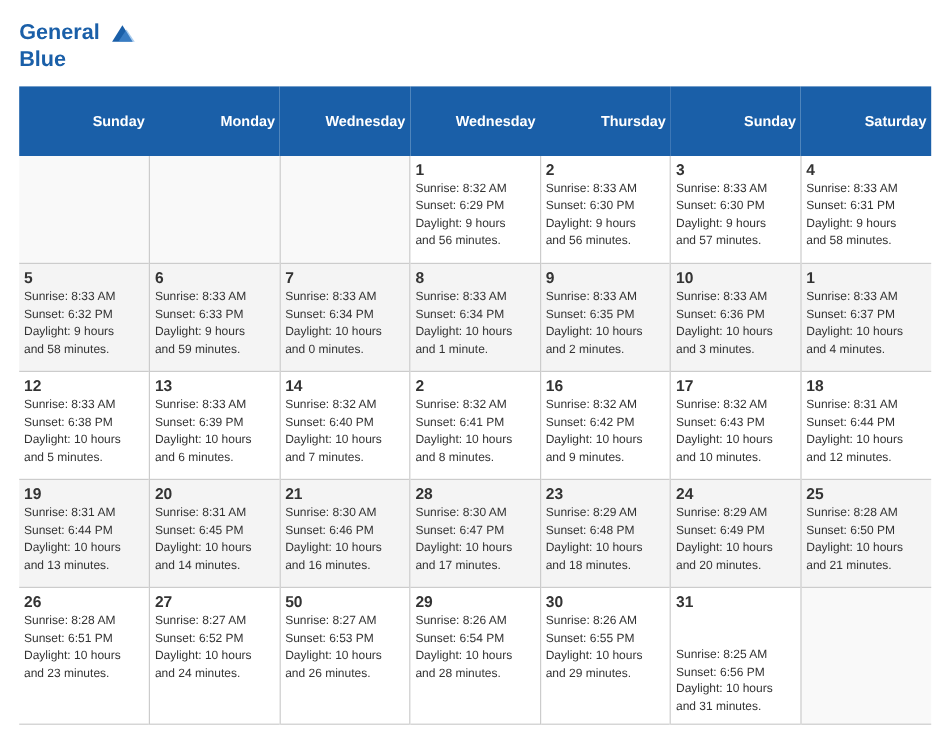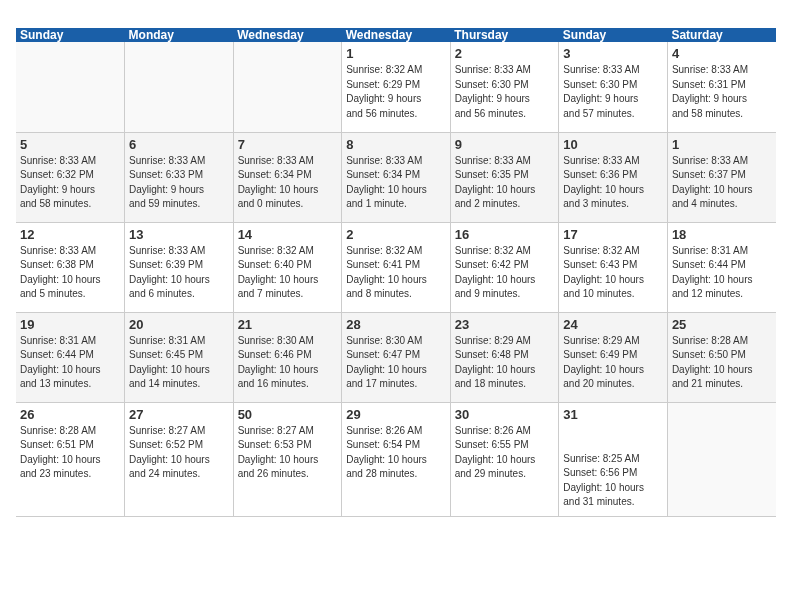--- a/index.html
+++ b/index.html
@@ -49,22 +49,22 @@
     table {
       width: 100%;
       border-collapse: collapse;
       font-size: 10.5px;
     }
     thead tr {
       background-color: #1a5fa8;
       color: #fff;
     }
     thead th {
-      padding: 0 4px;
-      text-align: left;
+      padding: 22px 4px;
+      text-align: right;
       font-size: 12px;
       font-weight: bold;
     }
     tbody tr {
       border-bottom: 1px solid #ccc;
     }
     tbody td {
       vertical-align: top;
       padding: 4px 4px 6px 4px;
       border-right: 1px solid #ccc;
@@ -94,20 +94,28 @@
     tbody tr:nth-child(even) {
       background-color: #f4f4f4;
     }
   </style>
 </head>
 <body>
 
 <div class="header">
   <div class="logo">
     <div>
+      <div class="logo-text">
+        <span>General</span>
+        <svg class="logo-icon" viewBox="0 0 28 24" style="display:inline-block;vertical-align:middle;">
+          <polygon points="4,20 14,4 24,20" fill="#1a5fa8"></polygon>
+          <polygon points="10,20 18,8 26,20" fill="#5599dd" opacity="0.5"></polygon>
+        </svg>
+      </div>
+      <div class="logo-text" style="color:#1a5fa8;">Blue</div>
     </div>
   </div>
   <div class="title-block">
     <div class="month-title"></div>
     <div class="location"></div>
   </div>
 </div>
 
 <table>
   <thead>

